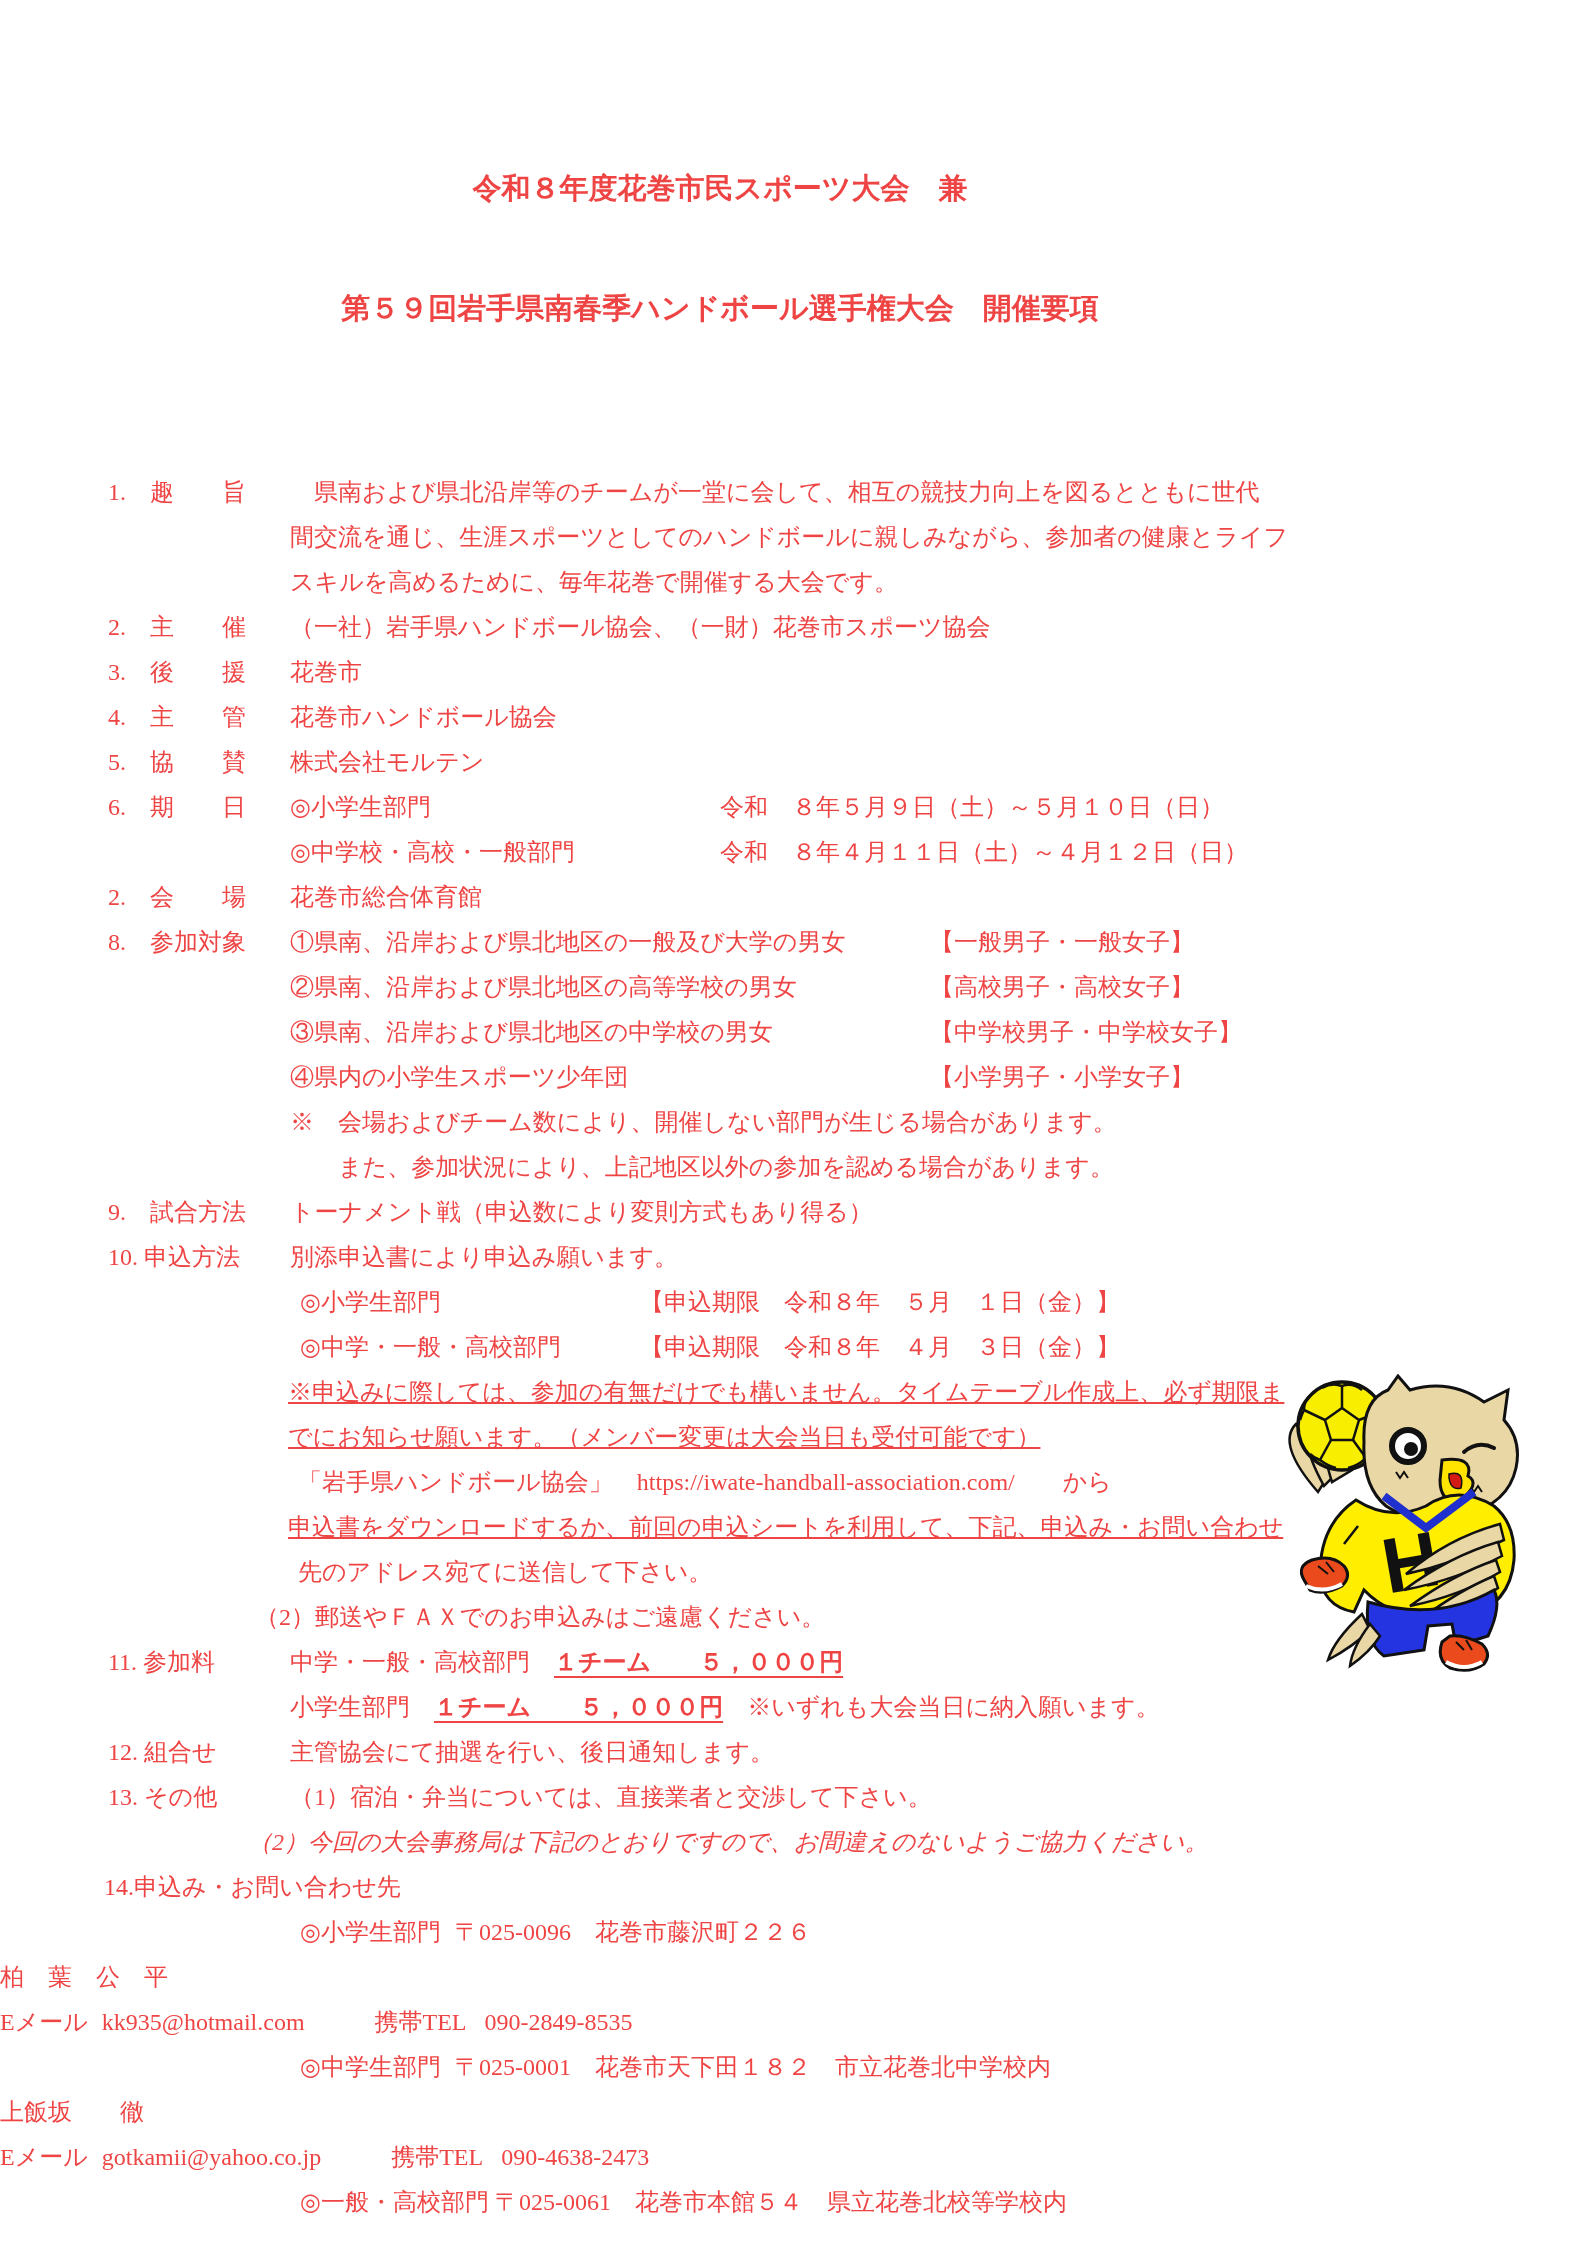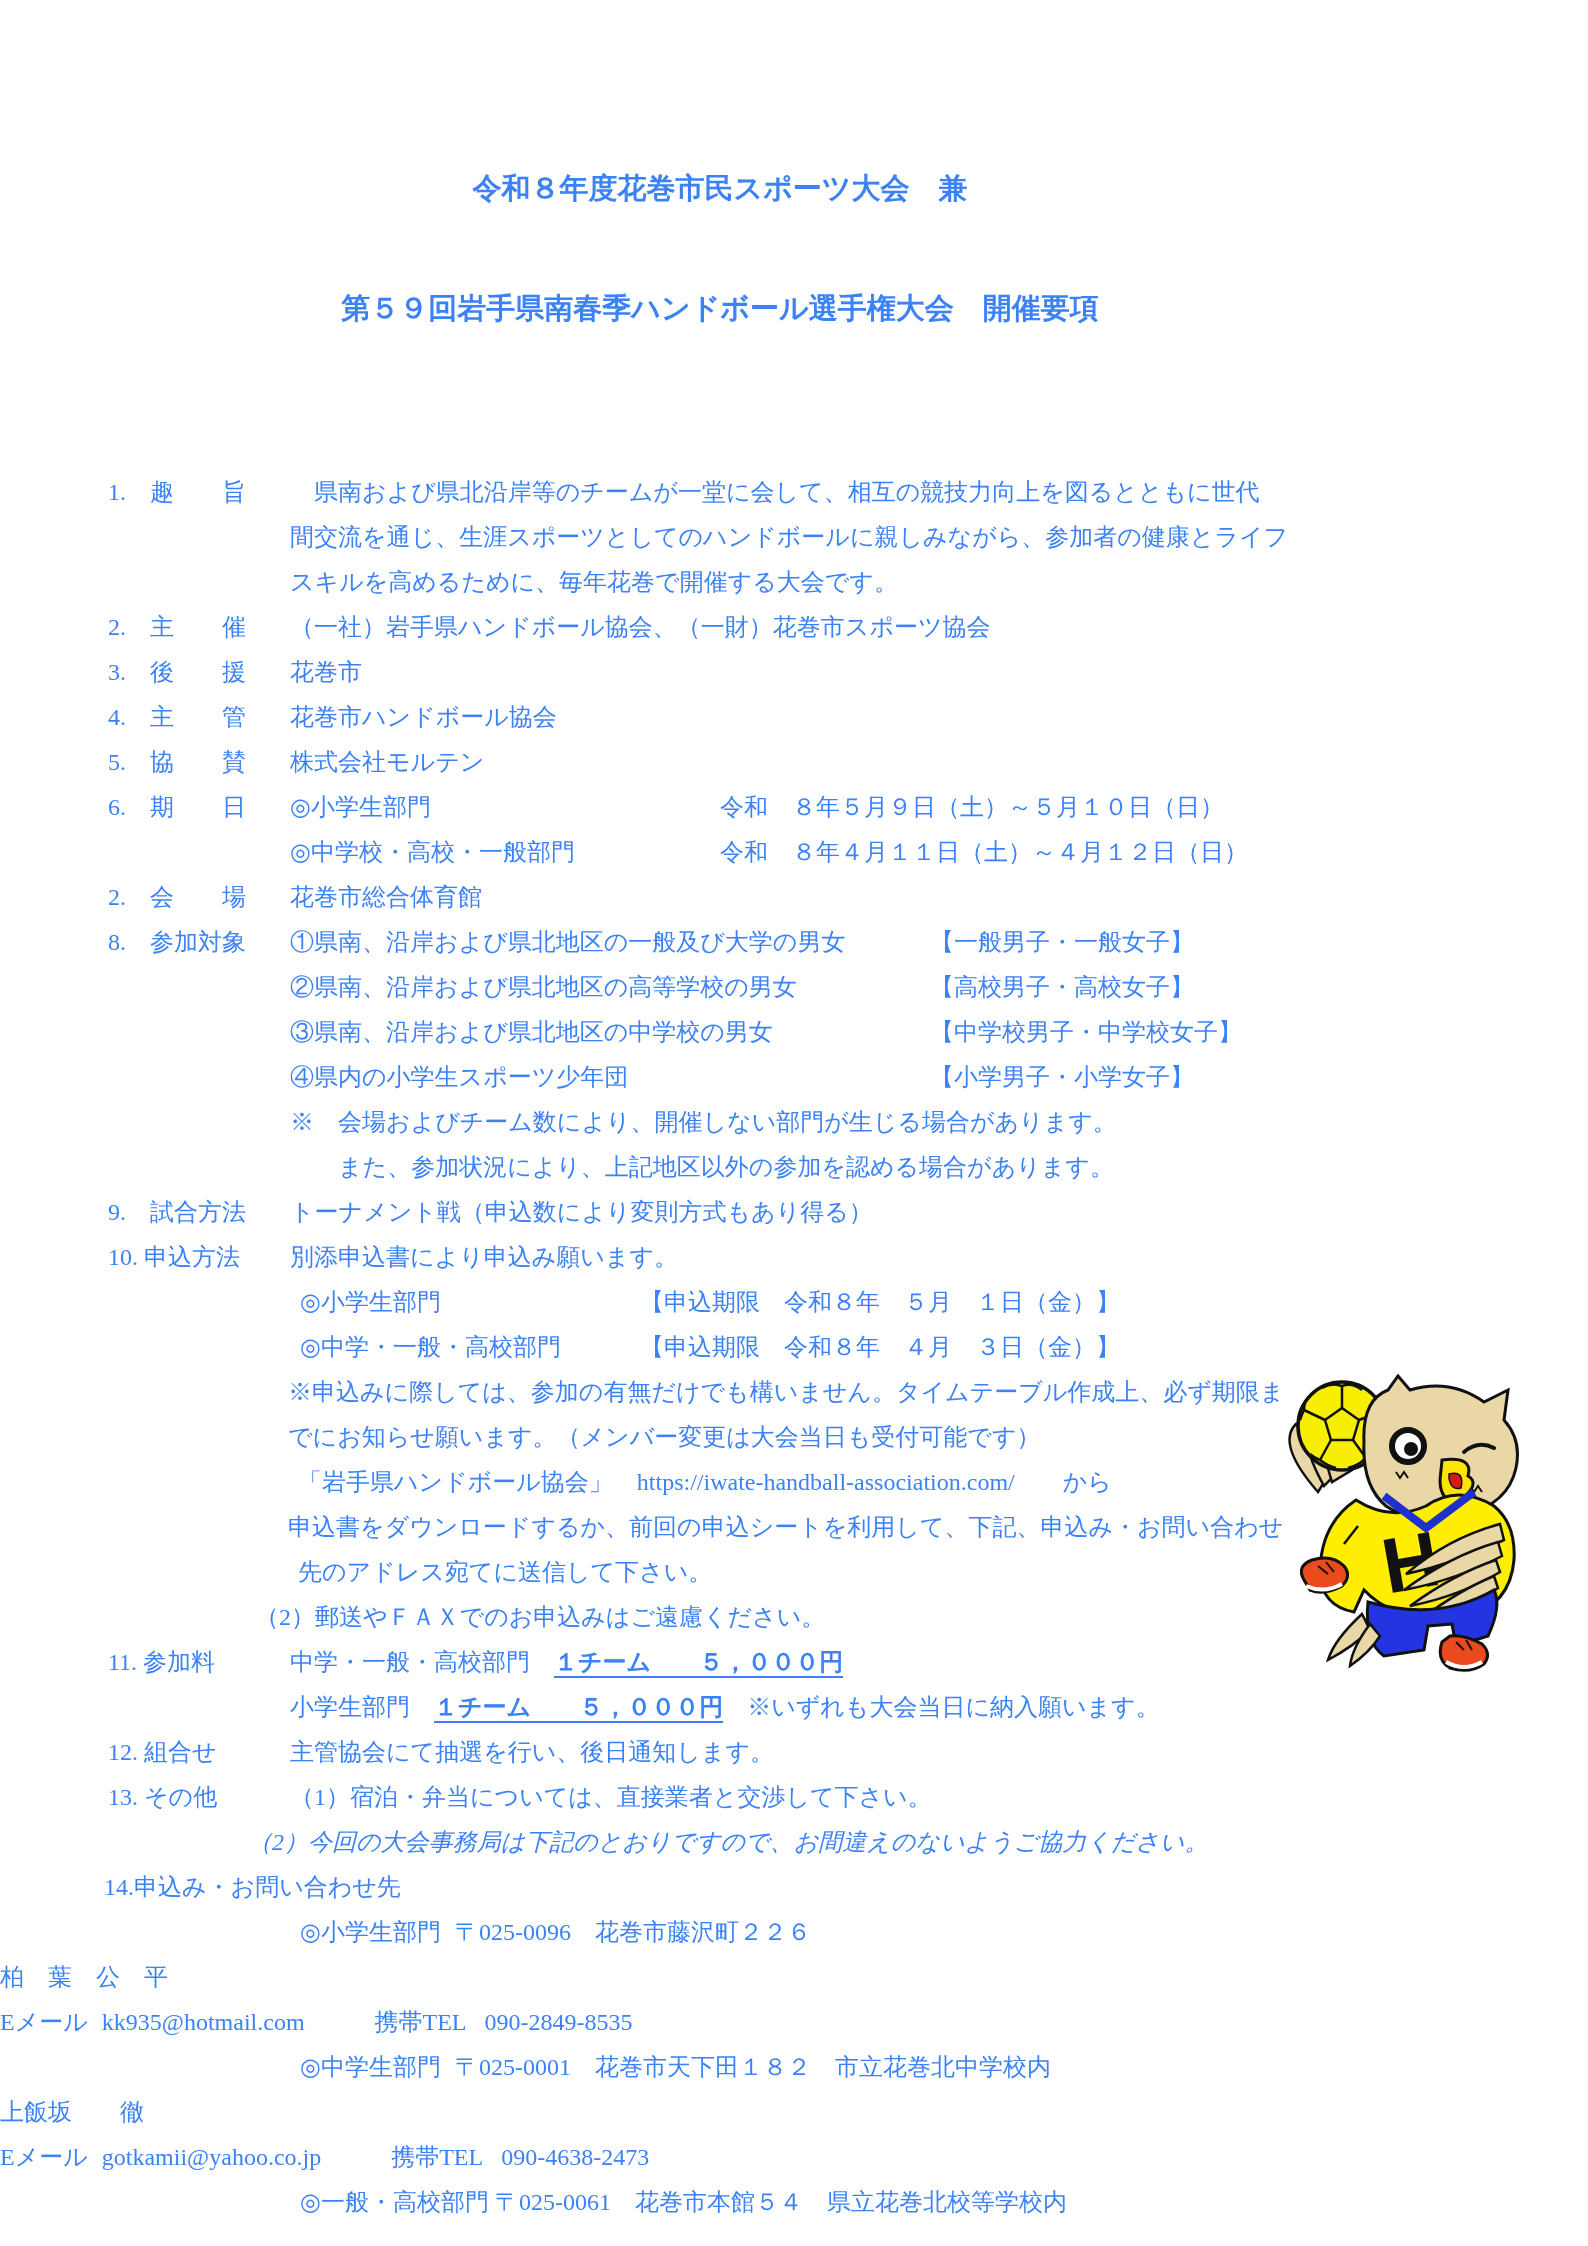--- a/index.html
+++ b/index.html
@@ -1,20 +1,20 @@
 <!DOCTYPE html>
 <html><head>
 <meta charset="utf-8">
 <style>
   html,body{margin:0;padding:0;background:#ffffff;}
   .page{
     position:relative;
     width:1588px;height:2246px;
     background:#ffffff;
-    color:#3b82f6;
+    color:#ef4444;
     font-family:"Liberation Serif","DejaVu Serif",serif;
     font-size:24px;
     overflow:hidden;
   }
   .title-block{
     padding-top:88px;
     width:1220px;
     margin-left:110px;
     text-align:center;
     font-weight:bold;
@@ -31,21 +31,21 @@
     align-items:baseline;
   }
   .lbl{padding-left:108px;width:182px;flex:none;}
   .sp{padding-left:108px;width:182px;flex:none;}
   .c-date{width:430px;flex:none;}
   .c-part{width:640px;flex:none;}
   .c-apply{width:340px;flex:none;}
   .ind-note2{padding-left:338px;}
   .ind-sub{padding-left:255px;}
   .ind-sub2{padding-left:298px;}
-  .ind-sub3{padding-left:288px;}
+  .ind-sub3{padding-left:288px;text-decoration:underline;}
   .ind-s13{padding-left:248px;font-style:italic;}
   .ind-s14{padding-left:104px;}
   .ind-dept{padding-left:300px;}
   .ind-detail{}
   .c-dept14{width:155px;flex:none;}
   .em-l{margin-right:14px;}
   .em-v{margin-right:70px;}
   .tel-l{margin-right:18px;}
   .fee{
     font-weight:bold;

